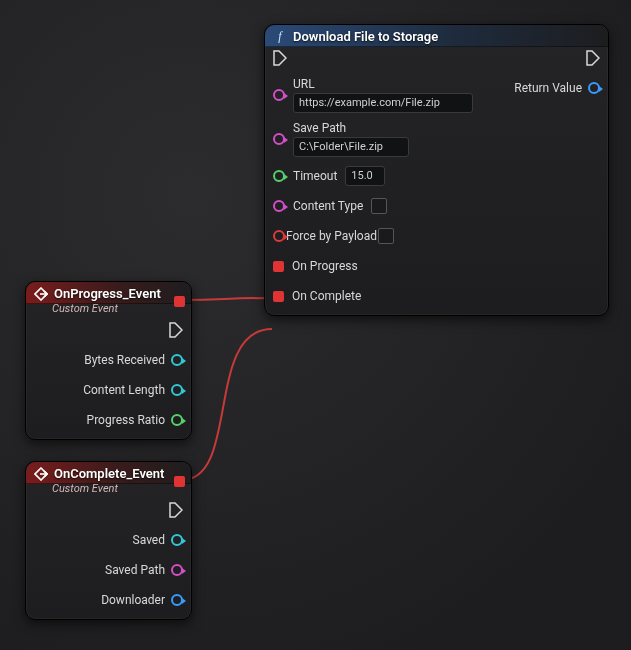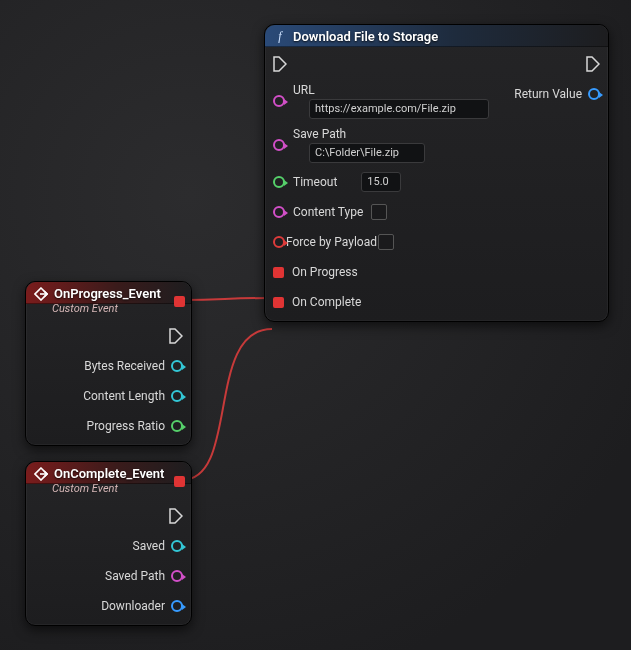--- a/index.html
+++ b/index.html
@@ -60,21 +60,21 @@
     margin-right: 6px;
     display: inline-flex;
     align-items: center;
     justify-content: center;
     font-style: italic;
     font-family: Georgia, serif;
     color: #cfe3ff;
   }
   .hdr-icon-event svg { display:block; }
   .node-body {
-    padding: 6px 8px 8px 8px;
+    padding: 0 8px 8px 8px;
   }
   .row {
     display: flex;
     align-items: center;
     min-height: 22px;
     gap: 4px;
   }
   .row.space { justify-content: space-between; }
   .pin {
     width: 12px; height: 12px;
@@ -111,21 +111,20 @@
   .delegate-pin.filled { background:#e03434; border-color:#e03434; }
   .label { color: #d8d8d8; }
   .input {
     background: #111214;
     border: 1px solid #3a3a3c;
     border-radius: 3px;
     color: #d0d0d0;
     font-size: 11px;
     padding: 2px 5px;
     line-height: 14px;
-    margin-left: 16px;
   }
   .checkbox {
     width: 14px; height: 14px;
     border: 1px solid #555;
     background: #1a1a1c;
     border-radius: 2px;
   }
   .col { display:flex; flex-direction:column; gap:2px; }
   .pin-green { color:#55d06a; }
   .pin-magenta { color:#d24fc8; }

